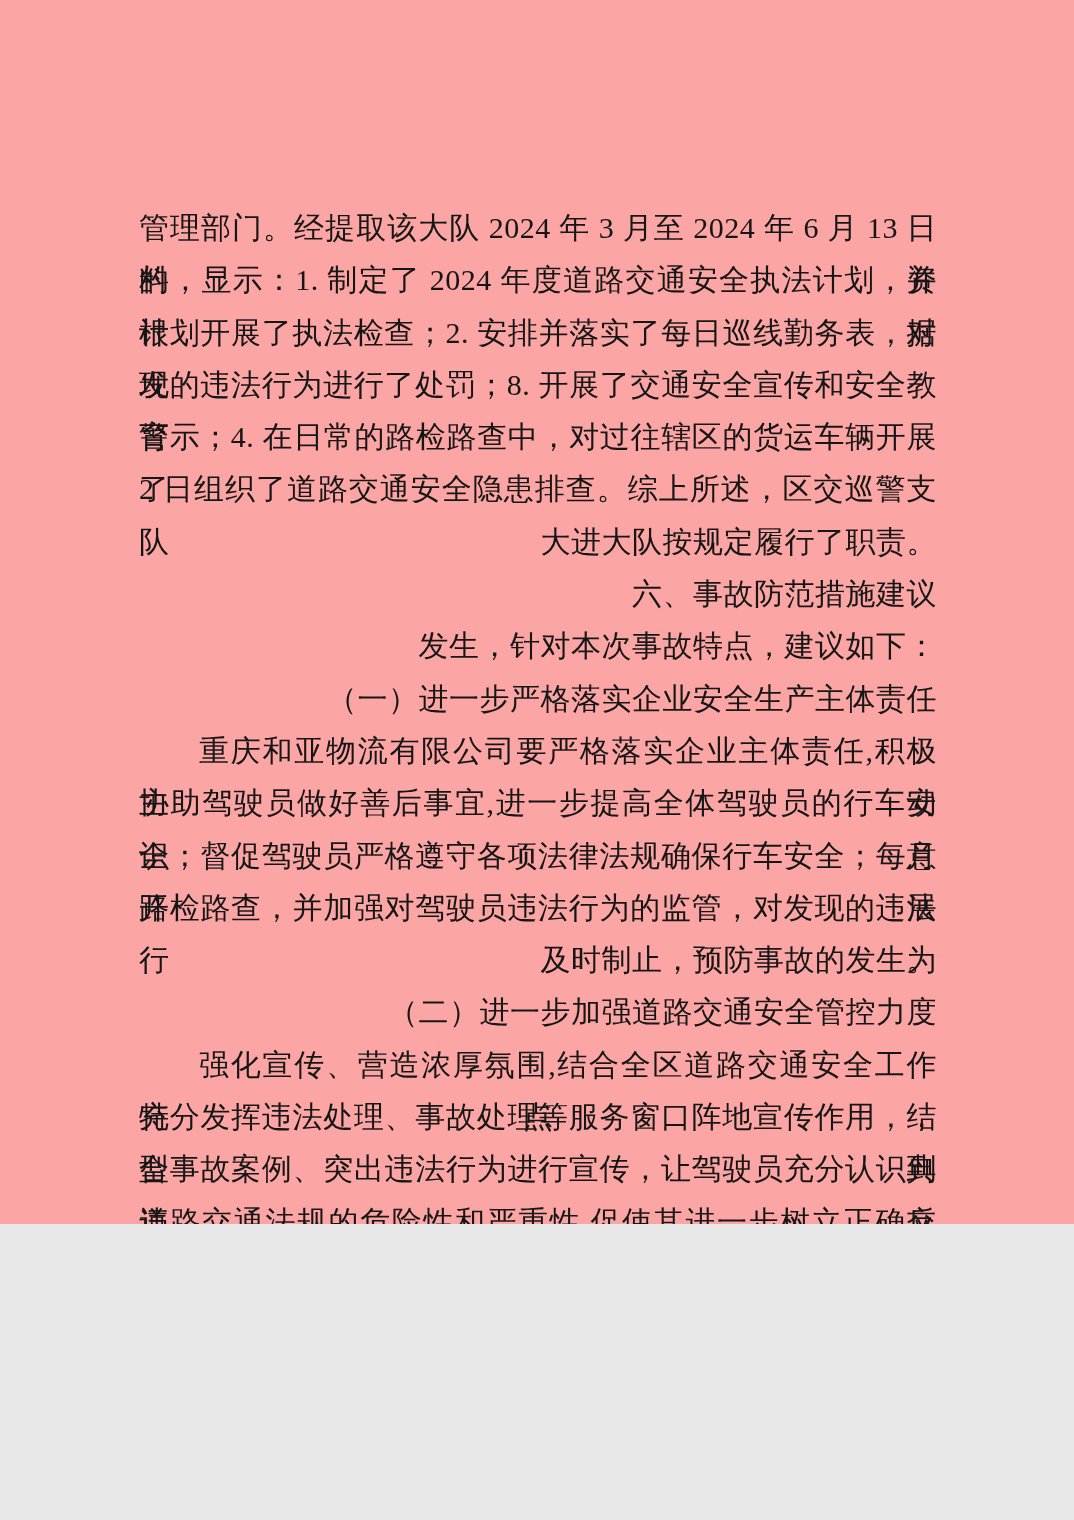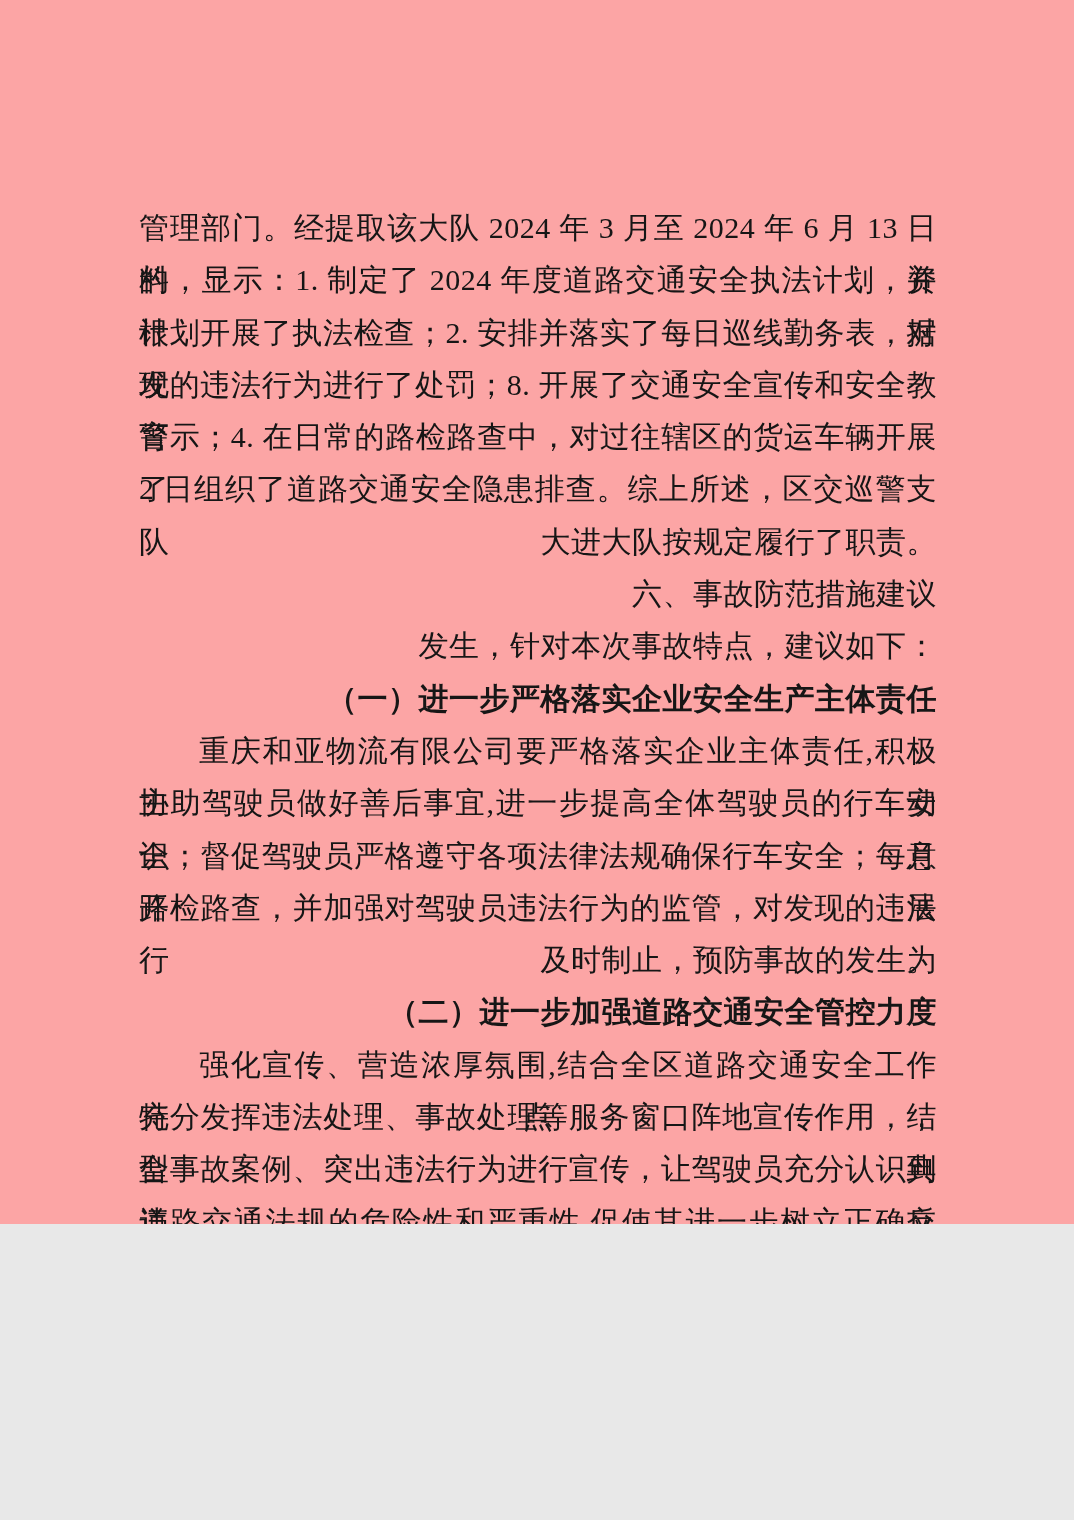--- a/index.html
+++ b/index.html
@@ -30,21 +30,21 @@
   
   .j { text-align: justify; text-align-last: justify; }
   
   .ind { text-indent: 2em; }
   
   .h1 {
     font-family: "Liberation Sans", "DejaVu Sans", sans-serif;
     font-weight: normal;
   }
   
-  .h2 { font-weight: bold; }
+  .h2 { font-weight: normal; }
   .footer {
     position: absolute;
     top: 1360px;
     right: 137px;
     font-size: 27px;
     line-height: 30px;
     word-spacing: 12px;
     color: #1a1a1a;
   }
 </style>

